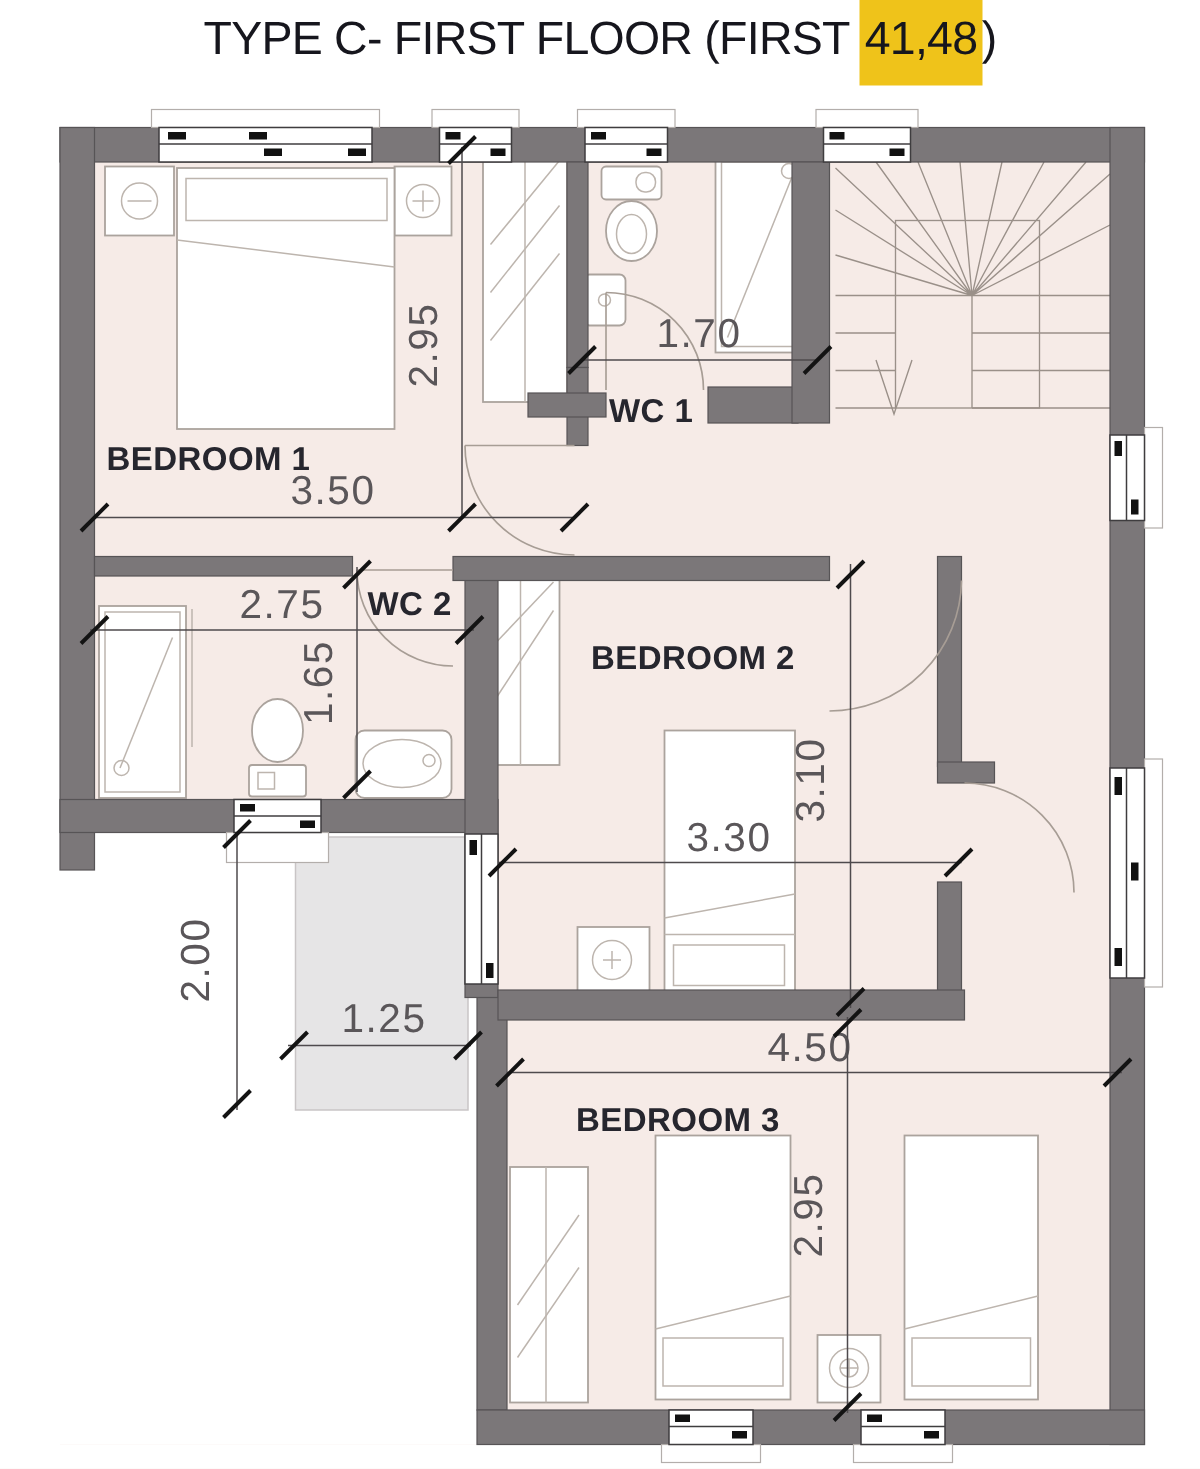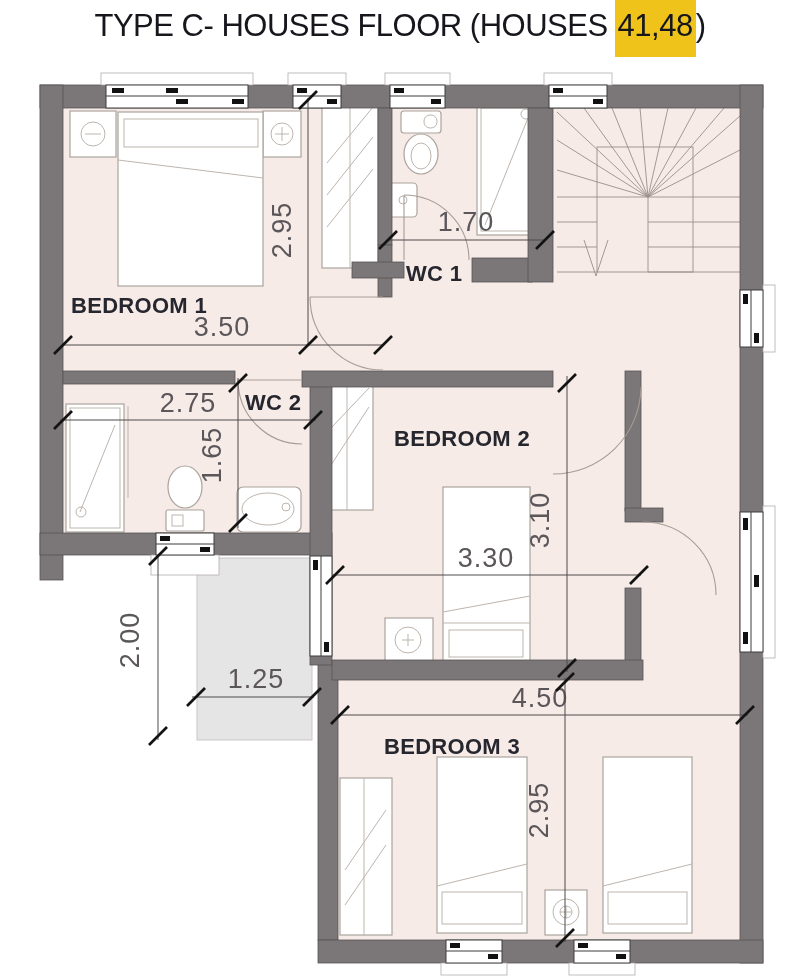--- a/index.html
+++ b/index.html
@@ -24,21 +24,21 @@
   .dim{stroke:#4e4a4d;stroke-width:1;}
   .tick{stroke:#131313;stroke-width:2.6;}
   .dim-label{font-family:"Liberation Sans",sans-serif;font-size:27px;fill:#5a5659;letter-spacing:1px;}
   .room-label{font-family:"Liberation Sans",sans-serif;font-size:22px;font-weight:700;fill:#26262e;letter-spacing:.3px;}
 </style>
 </head>
 <body>
 
 <div class="page">
 
-  <div class="title"><span>TYPE C- HOUSES FLOOR (HOUSES</span><span class="hl">41,48</span><span>)</span></div>
+  <div class="title"><span>TYPE C- FIRST FLOOR (FIRST</span><span class="hl">41,48</span><span>)</span></div>
 
   <svg width="800" height="979" viewBox="0 0 800 979">
 
     <g>
       <rect class="floor" x="40" y="85" width="723" height="878"></rect>
       <rect class="ext" x="40" y="555" width="278" height="408"></rect>
       <rect class="terrace" x="197" y="558" width="115" height="182"></rect>
     </g>
 
     <g class="stair">

